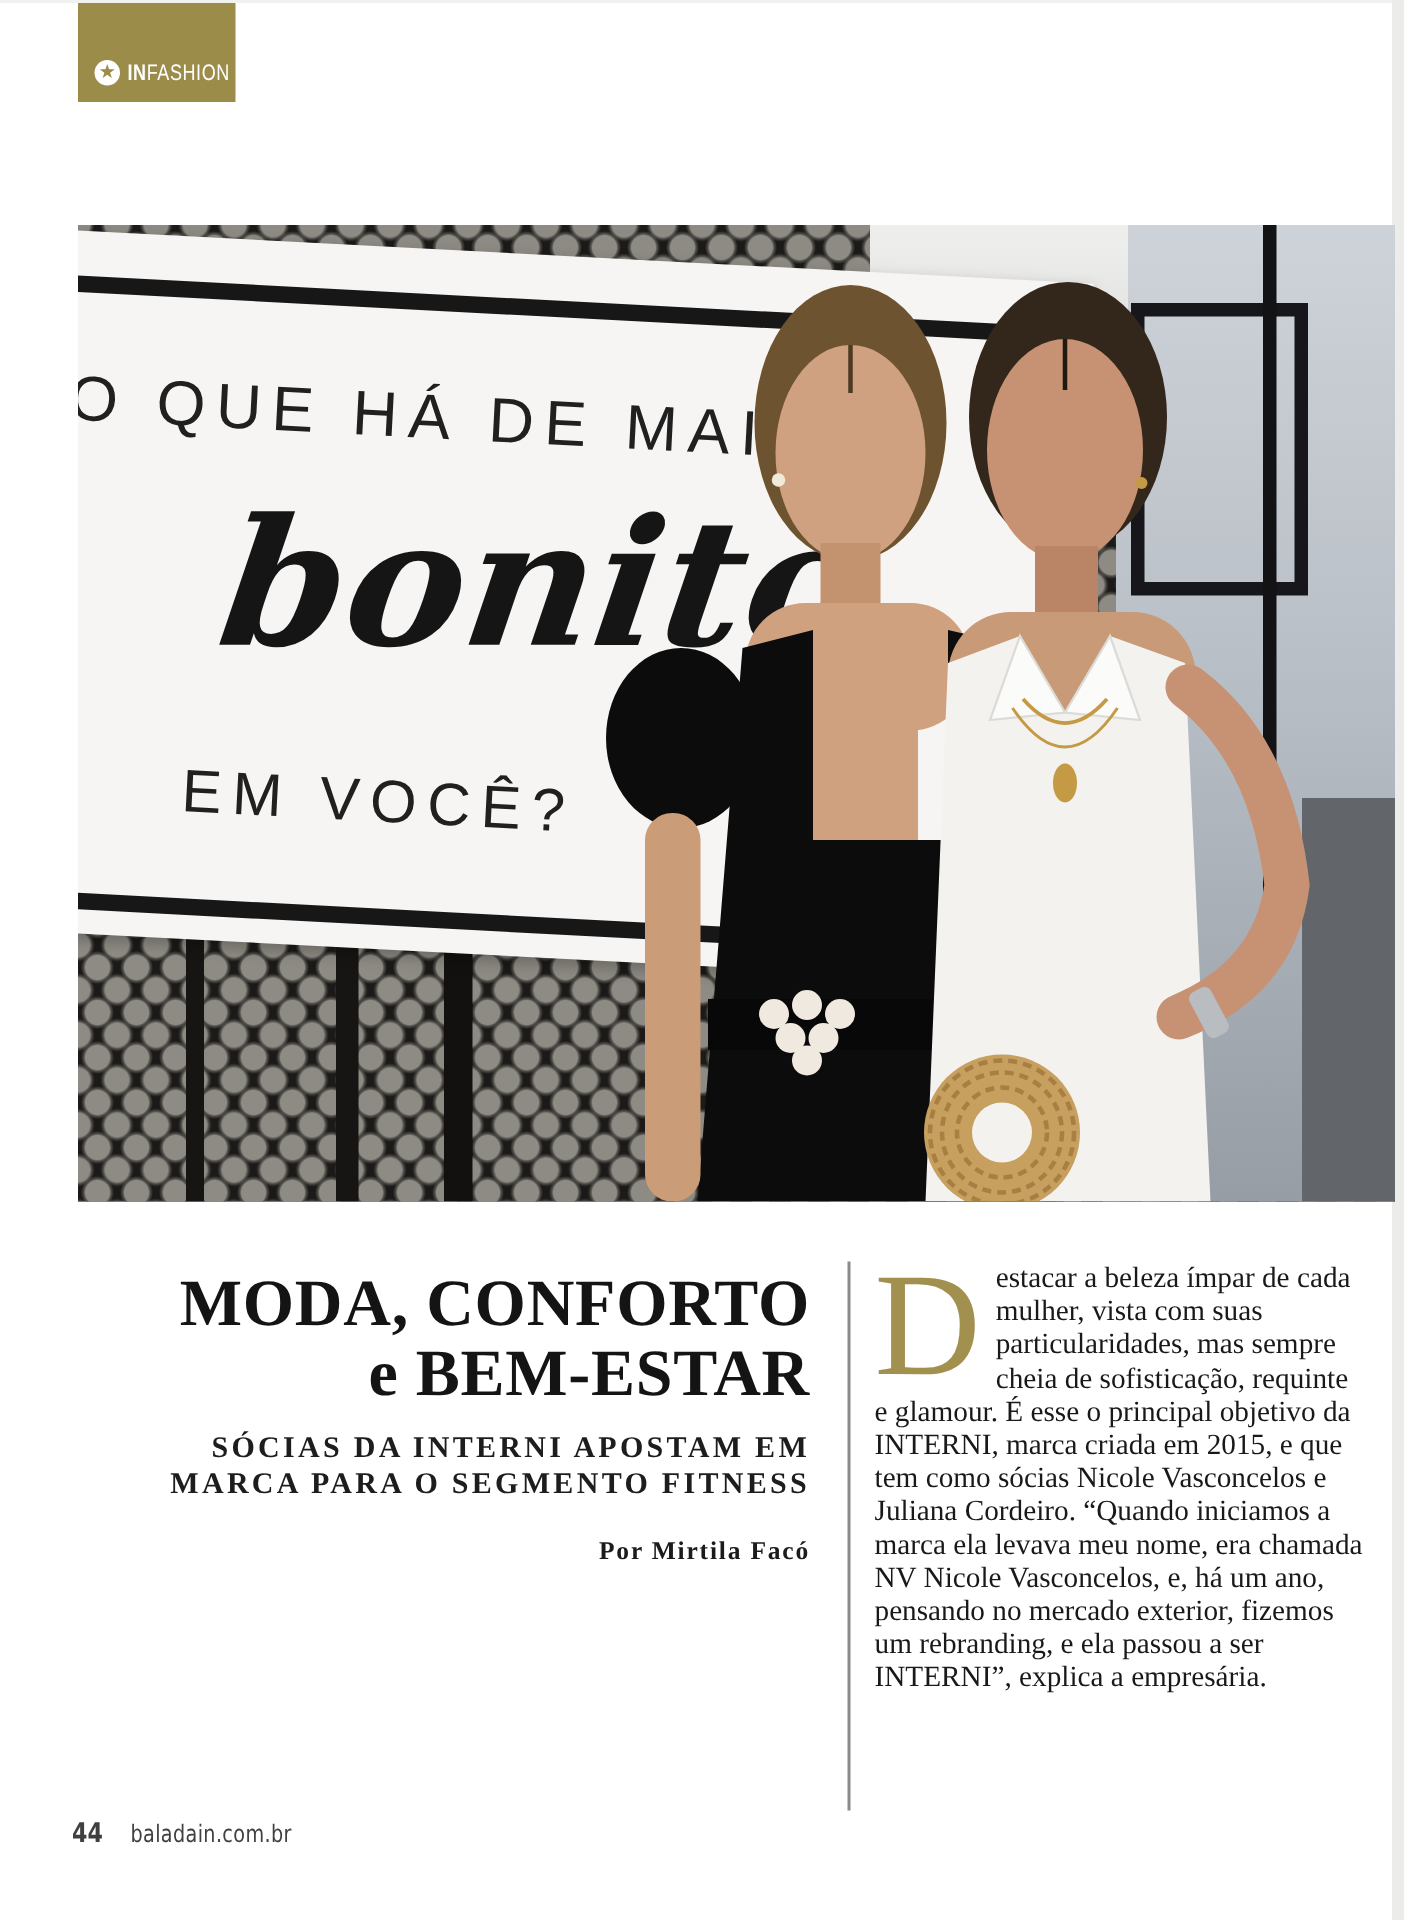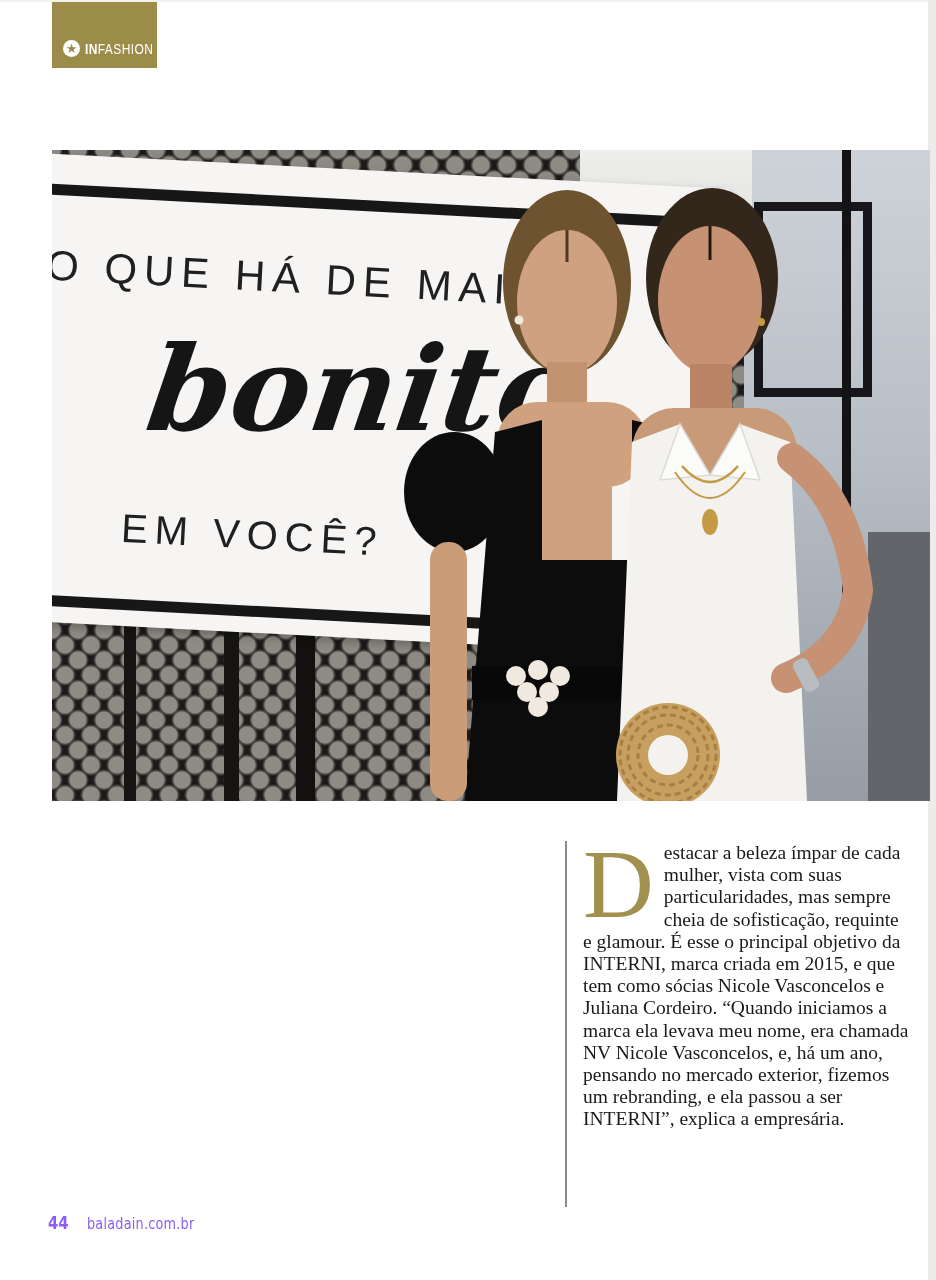--- a/index.html
+++ b/index.html
@@ -62,21 +62,21 @@
             line-height:24px;color:#1d1d1d;white-space:nowrap;}
   .byline{margin-top:23px;font-size:17px;font-weight:700;letter-spacing:1.2px;color:#1b1b1b;}
   .divider{position:absolute;left:565px;top:841px;width:2px;height:366px;background:#8a8a8a;}
   .body-col{position:absolute;left:583px;top:842px;width:326px;font-size:19.5px;
             line-height:22.2px;color:#191919;}
   .dropcap{float:left;font-size:98px;line-height:72px;padding:6px 10px 0 0;color:#a2914e;
            font-weight:400;}
 
   
   .footer{position:absolute;left:48px;top:1212px;display:flex;align-items:baseline;
-          font-family:"DejaVu Sans",sans-serif;color:#8b5cf6;}
+          font-family:"DejaVu Sans",sans-serif;color:#404040;}
   .page-num{font-weight:700;font-size:18px;display:inline-block;transform:scaleX(.82);
             transform-origin:0 100%;}
   .site{font-size:16px;margin-left:14px;display:inline-block;transform:scaleX(.8);
         transform-origin:0 100%;letter-spacing:.3px;}
 </style>
 </head>
 <body>
 
 <div class="page">
   <div class="edge-top"></div>
@@ -149,20 +149,27 @@
         <circle cx="366" cy="585" r="20" fill="#f3f2ef"></circle>
         <g fill="none" stroke="#a87f42" stroke-width="3" stroke-dasharray="6 4">
           <circle cx="366" cy="585" r="30"></circle>
             <circle cx="366" cy="585" r="40"></circle>
             <circle cx="366" cy="585" r="48"></circle>
         </g>
       </g>
     </svg>
   </div>
 
+  <div class="title-block">
+    <div class="title">MODA, CONFORTO</div>
+    <div class="title">e BEM-ESTAR</div>
+    <div class="subtitle">SÓCIAS DA INTERNI APOSTAM EM</div>
+    <div class="subtitle" style="margin-top:0;">MARCA PARA O SEGMENTO FITNESS</div>
+    <div class="byline">Por Mirtila Facó</div>
+  </div>
 
   <div class="divider"></div>
 
   <div class="body-col">
     <span class="dropcap">D</span><span>estacar a beleza ímpar de cada mulher, vista com suas particularidades, mas sempre cheia de sofisticação, requinte e glamour. É esse o principal objetivo da INTERNI, marca criada em 2015, e que tem como sócias Nicole Vasconcelos e Juliana Cordeiro. “Quando iniciamos a marca ela levava meu nome, era chamada NV Nicole Vasconcelos, e, há um ano, pensando no mercado exterior, fizemos um rebranding, e ela passou a ser INTERNI”, explica a empresária.</span>
   </div>
 
   <div class="footer">
     <span class="page-num">44</span>
     <span class="site">baladain.com.br</span>

